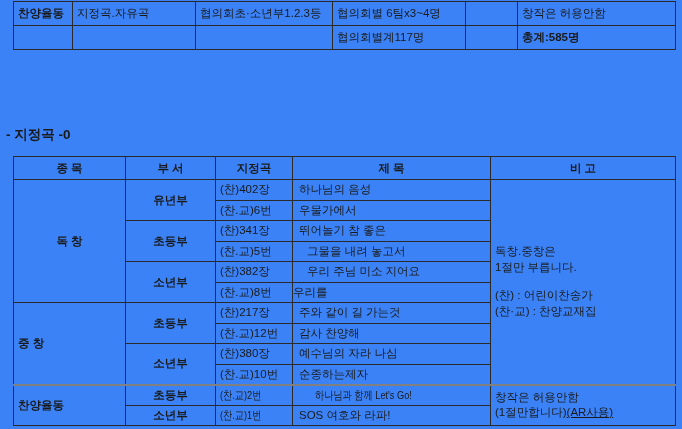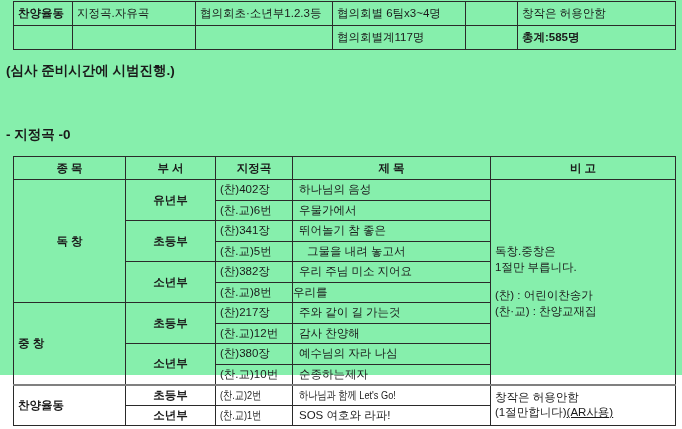--- a/index.html
+++ b/index.html
@@ -1,21 +1,21 @@
 <!DOCTYPE html>
 <html><head>
 <meta charset="utf-8">
 <style>
   html,body { margin:0; padding:0; }
   body {
     width:682px; height:429px; background:#ffffff; overflow:hidden;
     font-family:"Liberation Sans","DejaVu Sans",sans-serif; color:#1a1a1a;
     position:relative;
   }
-  .doc { position:relative; width:682px; height:375px; background:#86efac; }
+  .doc { position:relative; width:682px; height:429px; background:#3b82f6; }
 
   table { border-collapse:collapse; table-layout:fixed; position:absolute; }
   td, th {
     border:1px solid #2a2a2a; padding:0 4px; font-size:11.5px;
     vertical-align:middle; overflow:hidden; white-space:nowrap;
     font-weight:normal; text-align:left;
   }
 
   
   .tt { left:13px; top:1px; width:662px; }
@@ -79,21 +79,20 @@
       <td></td>
       <td></td>
       <td>협의회별계117명</td>
       <td></td>
       <td class="b">총계:585명</td>
     </tr>
   </tbody>
     </table>
 
   <div class="notice">
-    <div>(심사 준비시간에 시범진행.)</div>
   </div>
 
   <div class="sec-title">- 지정곡 -0</div>
 
   <table class="st">
     <colgroup>
       <col style="width:112px">
         <col style="width:90px">
         <col style="width:77px">
       <col style="width:198px">
@@ -130,21 +129,21 @@
       <td>(찬)341장</td>
       <td style="padding-left:6px">뛰어놀기 참 좋은</td>
     </tr>
     <tr class="r">
       <td>(찬.교)5번</td>
       <td style="padding-left:14px">그물을 내려 놓고서</td>
     </tr>
     <tr class="r">
       <td rowspan="2" class="b ac">소년부</td>
       <td>(찬)382장</td>
-      <td style="padding-left:6px">우리 주님 미소 지어요</td>
+      <td style="padding-left:14px">우리 주님 미소 지어요</td>
     </tr>
     <tr class="r">
       <td>(찬.교)8번</td>
       <td style="padding-left:0">우리를</td>
     </tr>
 
     <tr class="r">
       <td rowspan="4" class="b al">중 창</td>
       <td rowspan="2" class="b ac">초등부</td>
       <td>(찬)217장</td>
@@ -161,21 +160,21 @@
     </tr>
     <tr class="r">
       <td>(찬.교)10번</td>
       <td style="padding-left:6px">순종하는제자</td>
     </tr>
 
     <tr class="r">
       <td rowspan="2" class="b al sep">찬양율동</td>
       <td class="b ac sep">초등부</td>
       <td class="sep"><span class="cond">(찬.교)2번</span></td>
-      <td class="sep" style="padding-left:6px"><span class="cond">하나님과 함께 Let's Go!</span></td>
+      <td class="sep" style="padding-left:22px"><span class="cond">하나님과 함께 Let's Go!</span></td>
       <td rowspan="2" class="note2 sep">
         <div>창작은 허용안함</div>
         <div><span>(1절만합니다)</span><span class="u">(AR사용)</span></div>
       </td>
     </tr>
     <tr class="r">
       <td class="b ac">소년부</td>
       <td><span class="cond">(찬.교)1번</span></td>
       <td style="padding-left:6px">SOS 여호와 라파!</td>
     </tr>

